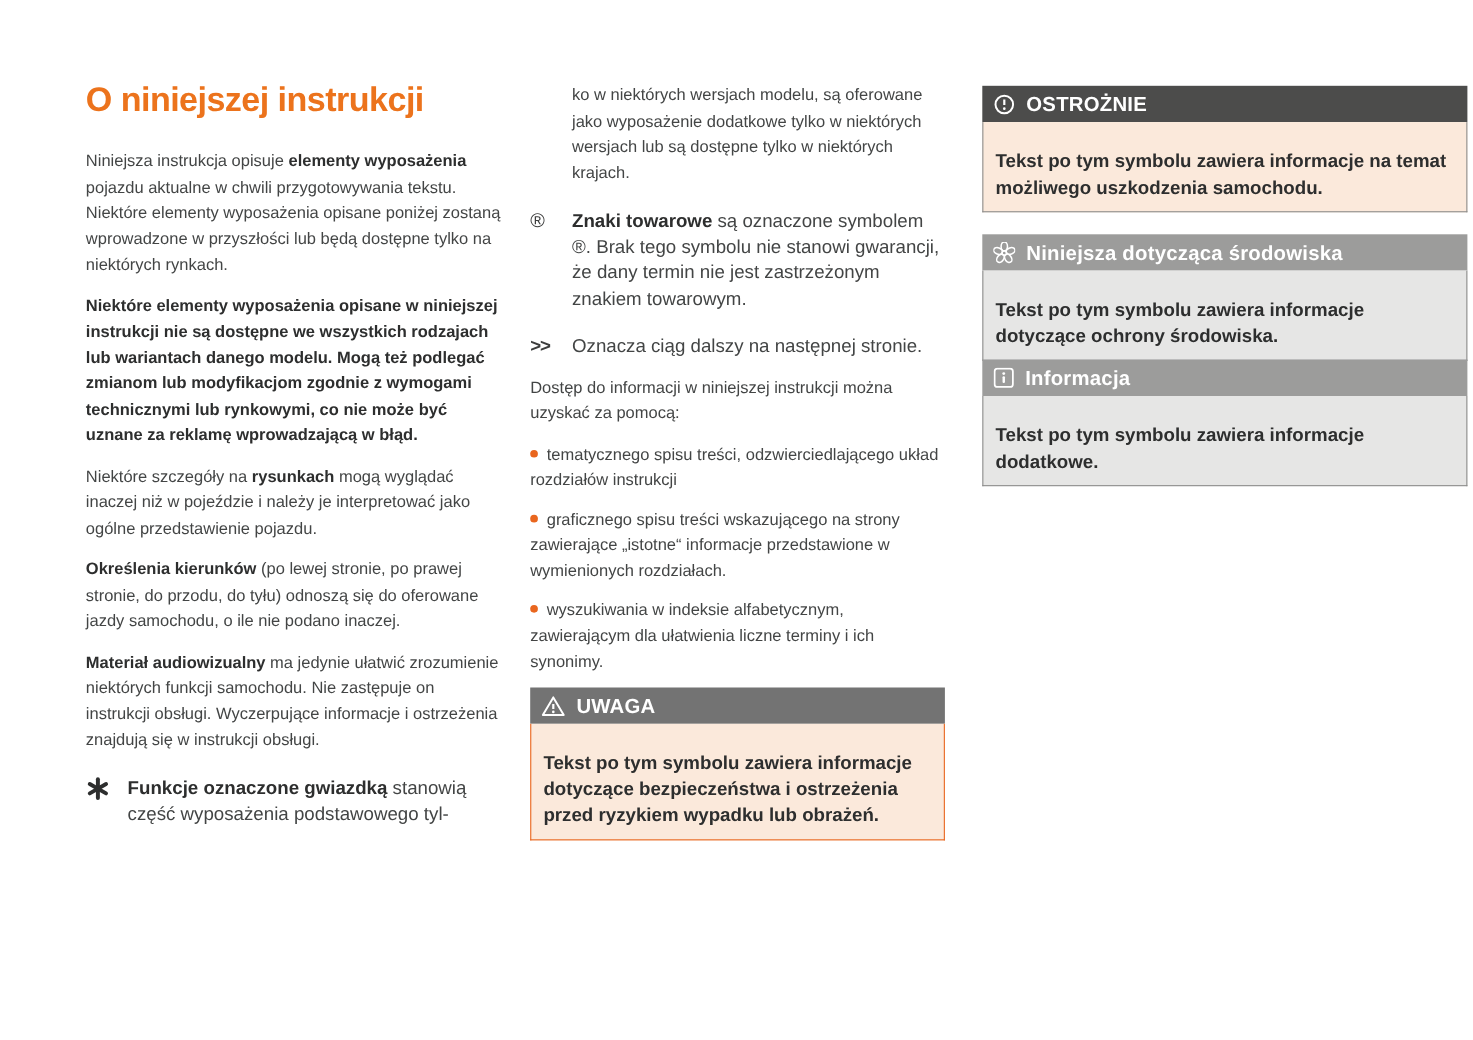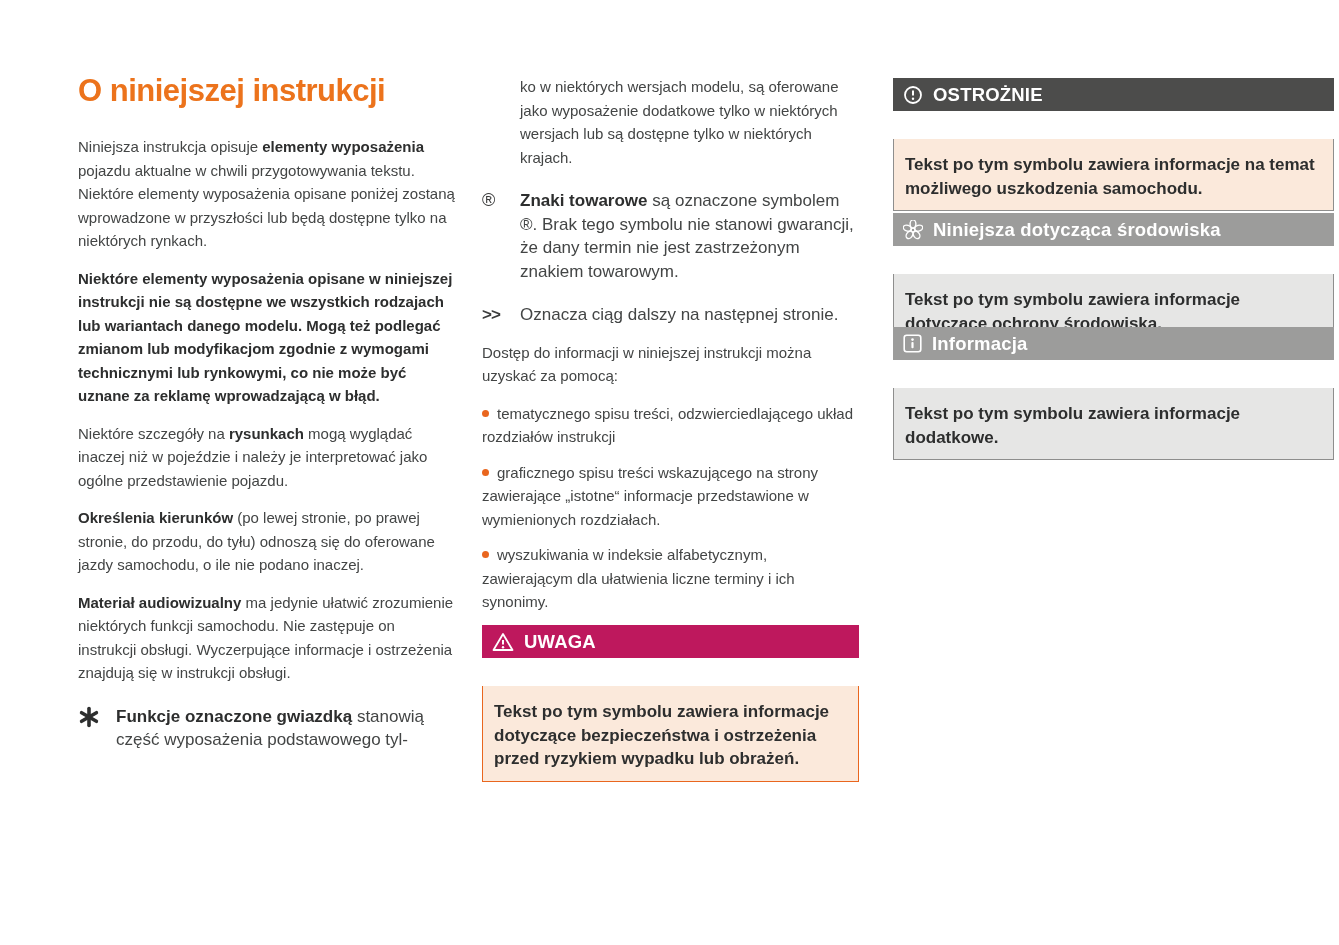--- a/index.html
+++ b/index.html
@@ -37,28 +37,27 @@
   .bullet{margin-bottom:12px;}
   .dot{display:inline-block;width:7px;height:7px;border-radius:50%;background:#E9661E;margin-right:8px;vertical-align:2px;}
 
   .notice{position:absolute;}
   .notice-header{
     display:flex;align-items:center;gap:10px;
     height:33px;padding:0 10px;
     color:#ffffff;font-weight:700;font-size:18.5px;letter-spacing:0.2px;
   }
   .notice-body{
-    padding:14px 11px 10px 11px;
+    padding:24px 11px 10px 11px;
     font-weight:700;font-size:17px;line-height:23.5px;color:#2d2e2e;
     border:1px solid #8E8E8D;border-top:none;
     hyphens:auto;
-    margin-top:28px;
   }
   .notice-uwaga{left:482px;top:625px;width:377px;}
-  .notice-uwaga .notice-header{background:#be185d;}
+  .notice-uwaga .notice-header{background:#737373;}
   .notice-uwaga .notice-body{background:#FBE9DB;border-color:#E9661E;}
 
   .box-right{left:0;width:441px;}
   .notice-ostroznie{top:78px;}
   .notice-ostroznie .notice-header{background:#4C4C4B;}
   .notice-ostroznie .notice-body{background:#FBE9DB;}
   .notice-srodowisko{top:213px;}
   .notice-info{top:327px;}
   .notice-srodowisko .notice-header,.notice-info .notice-header{background:#9C9C9B;}
   .notice-srodowisko .notice-body,.notice-info .notice-body{background:#E6E6E5;}

